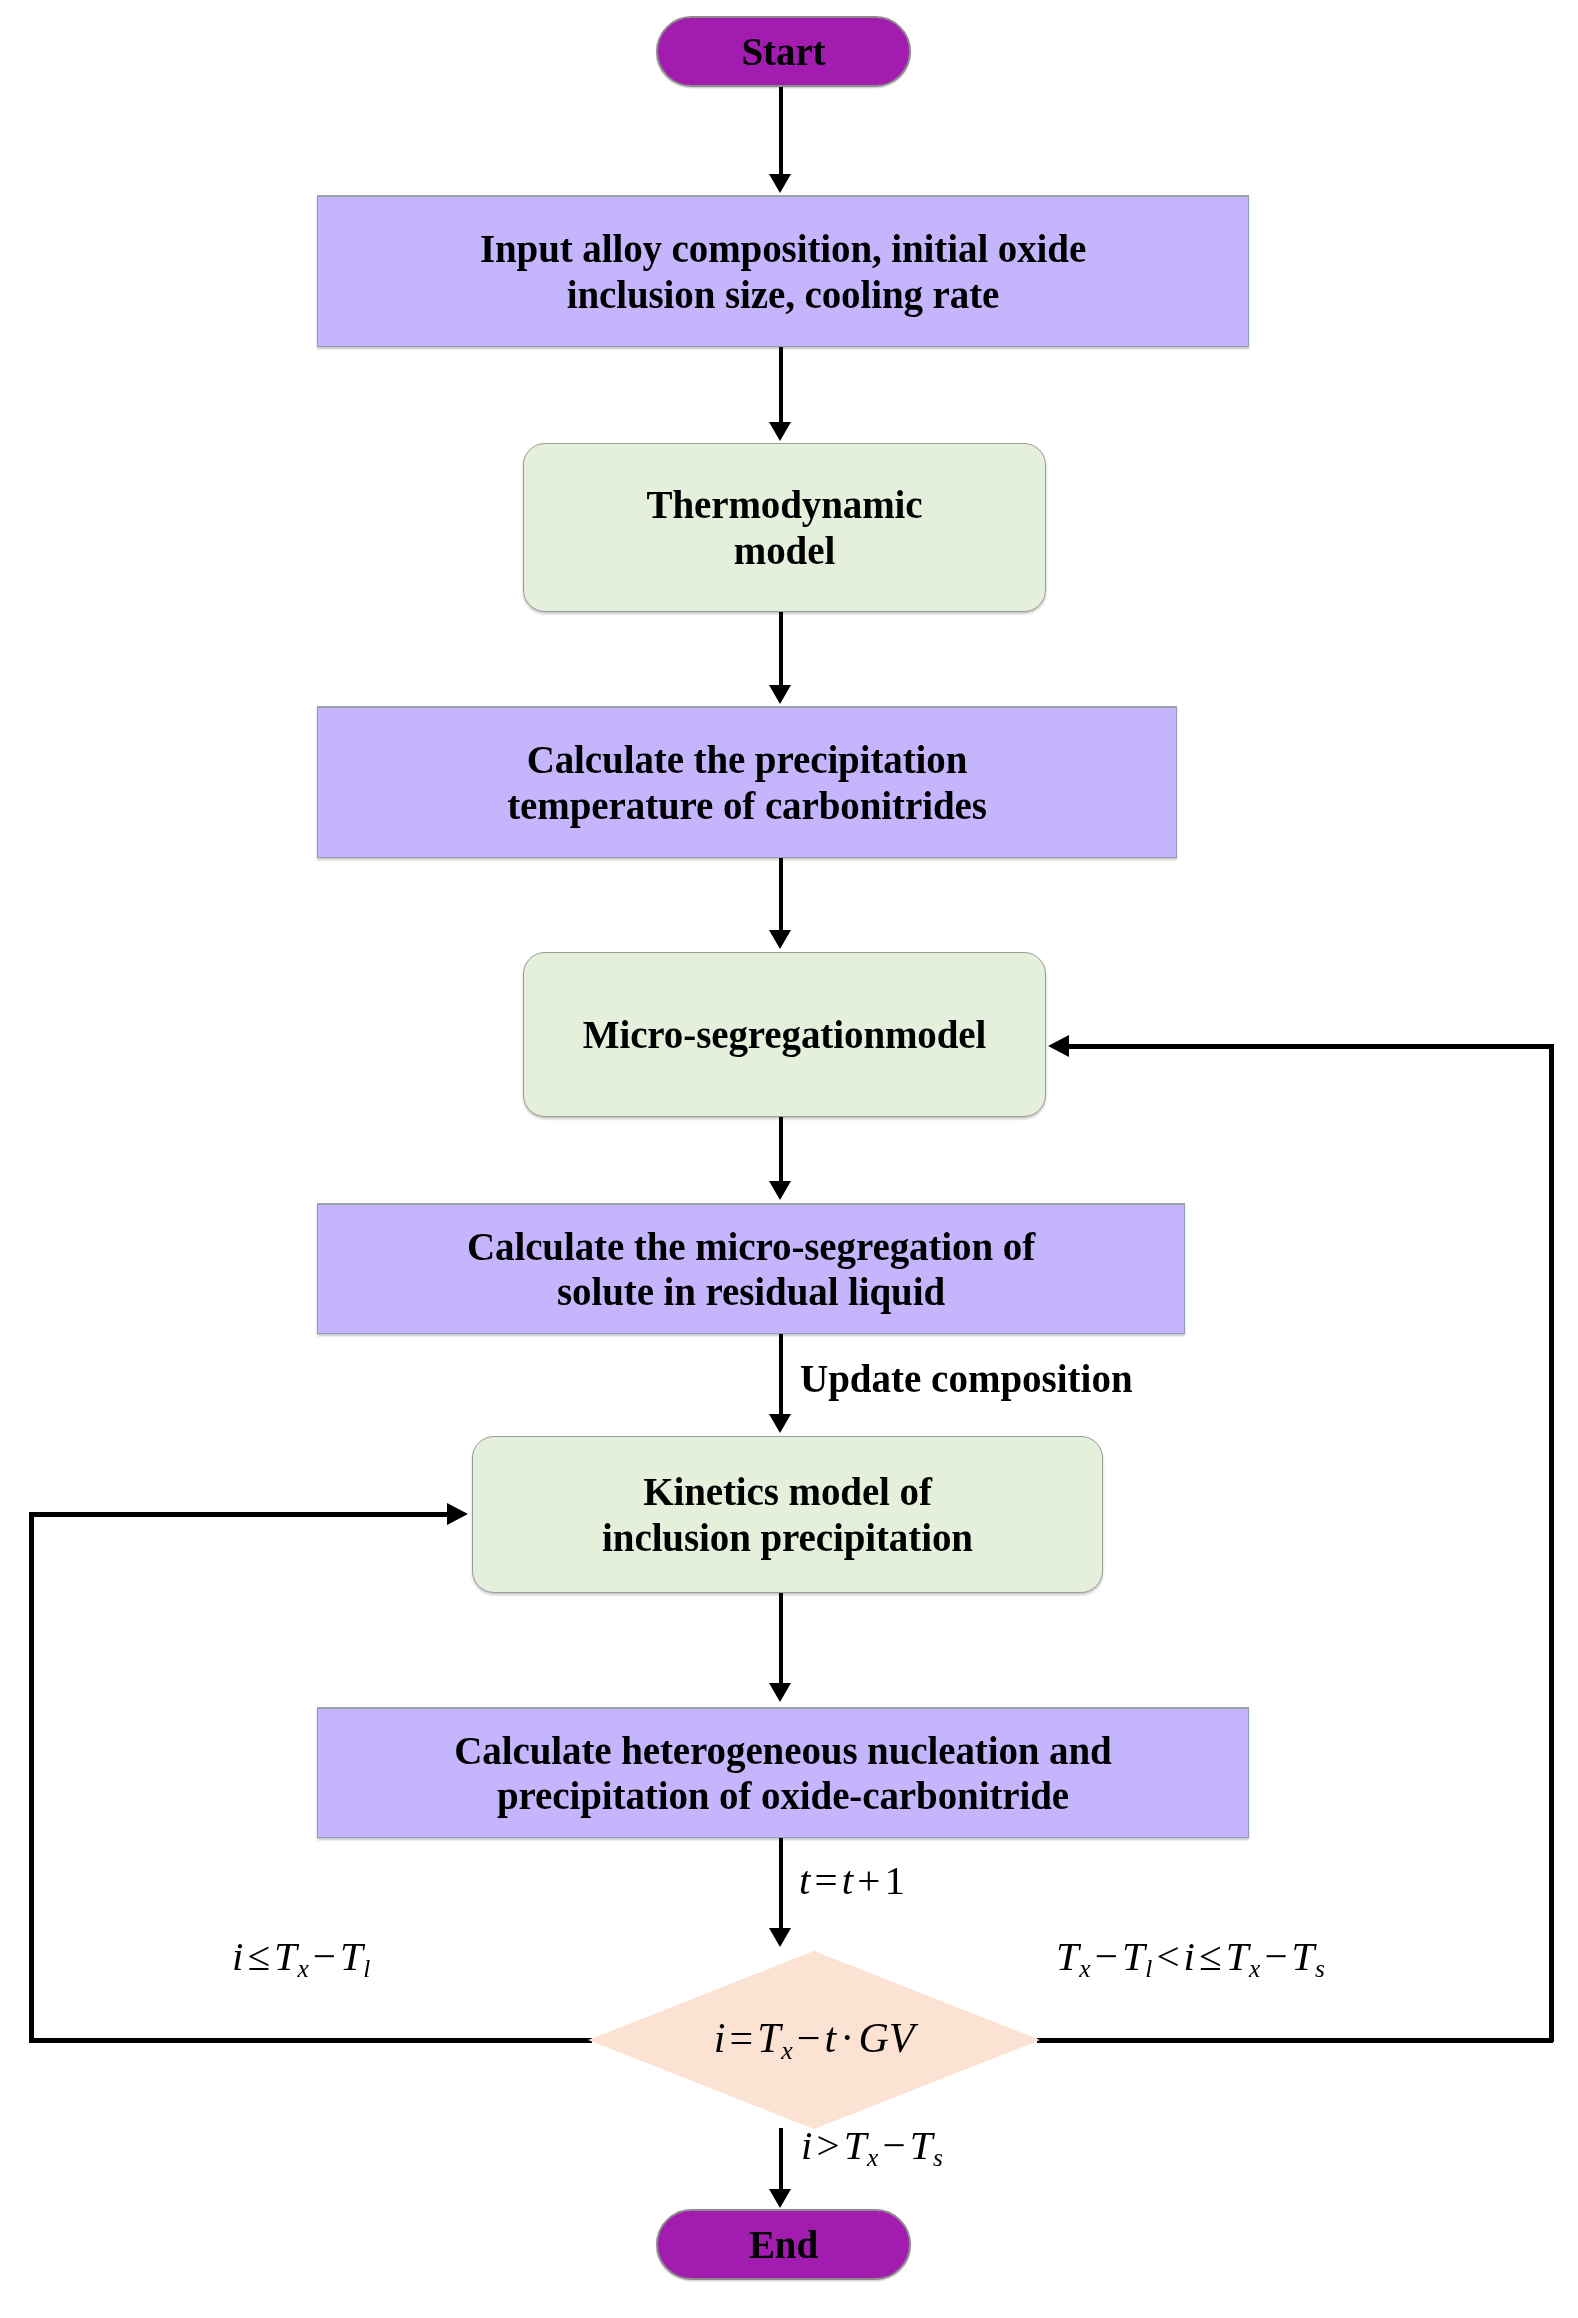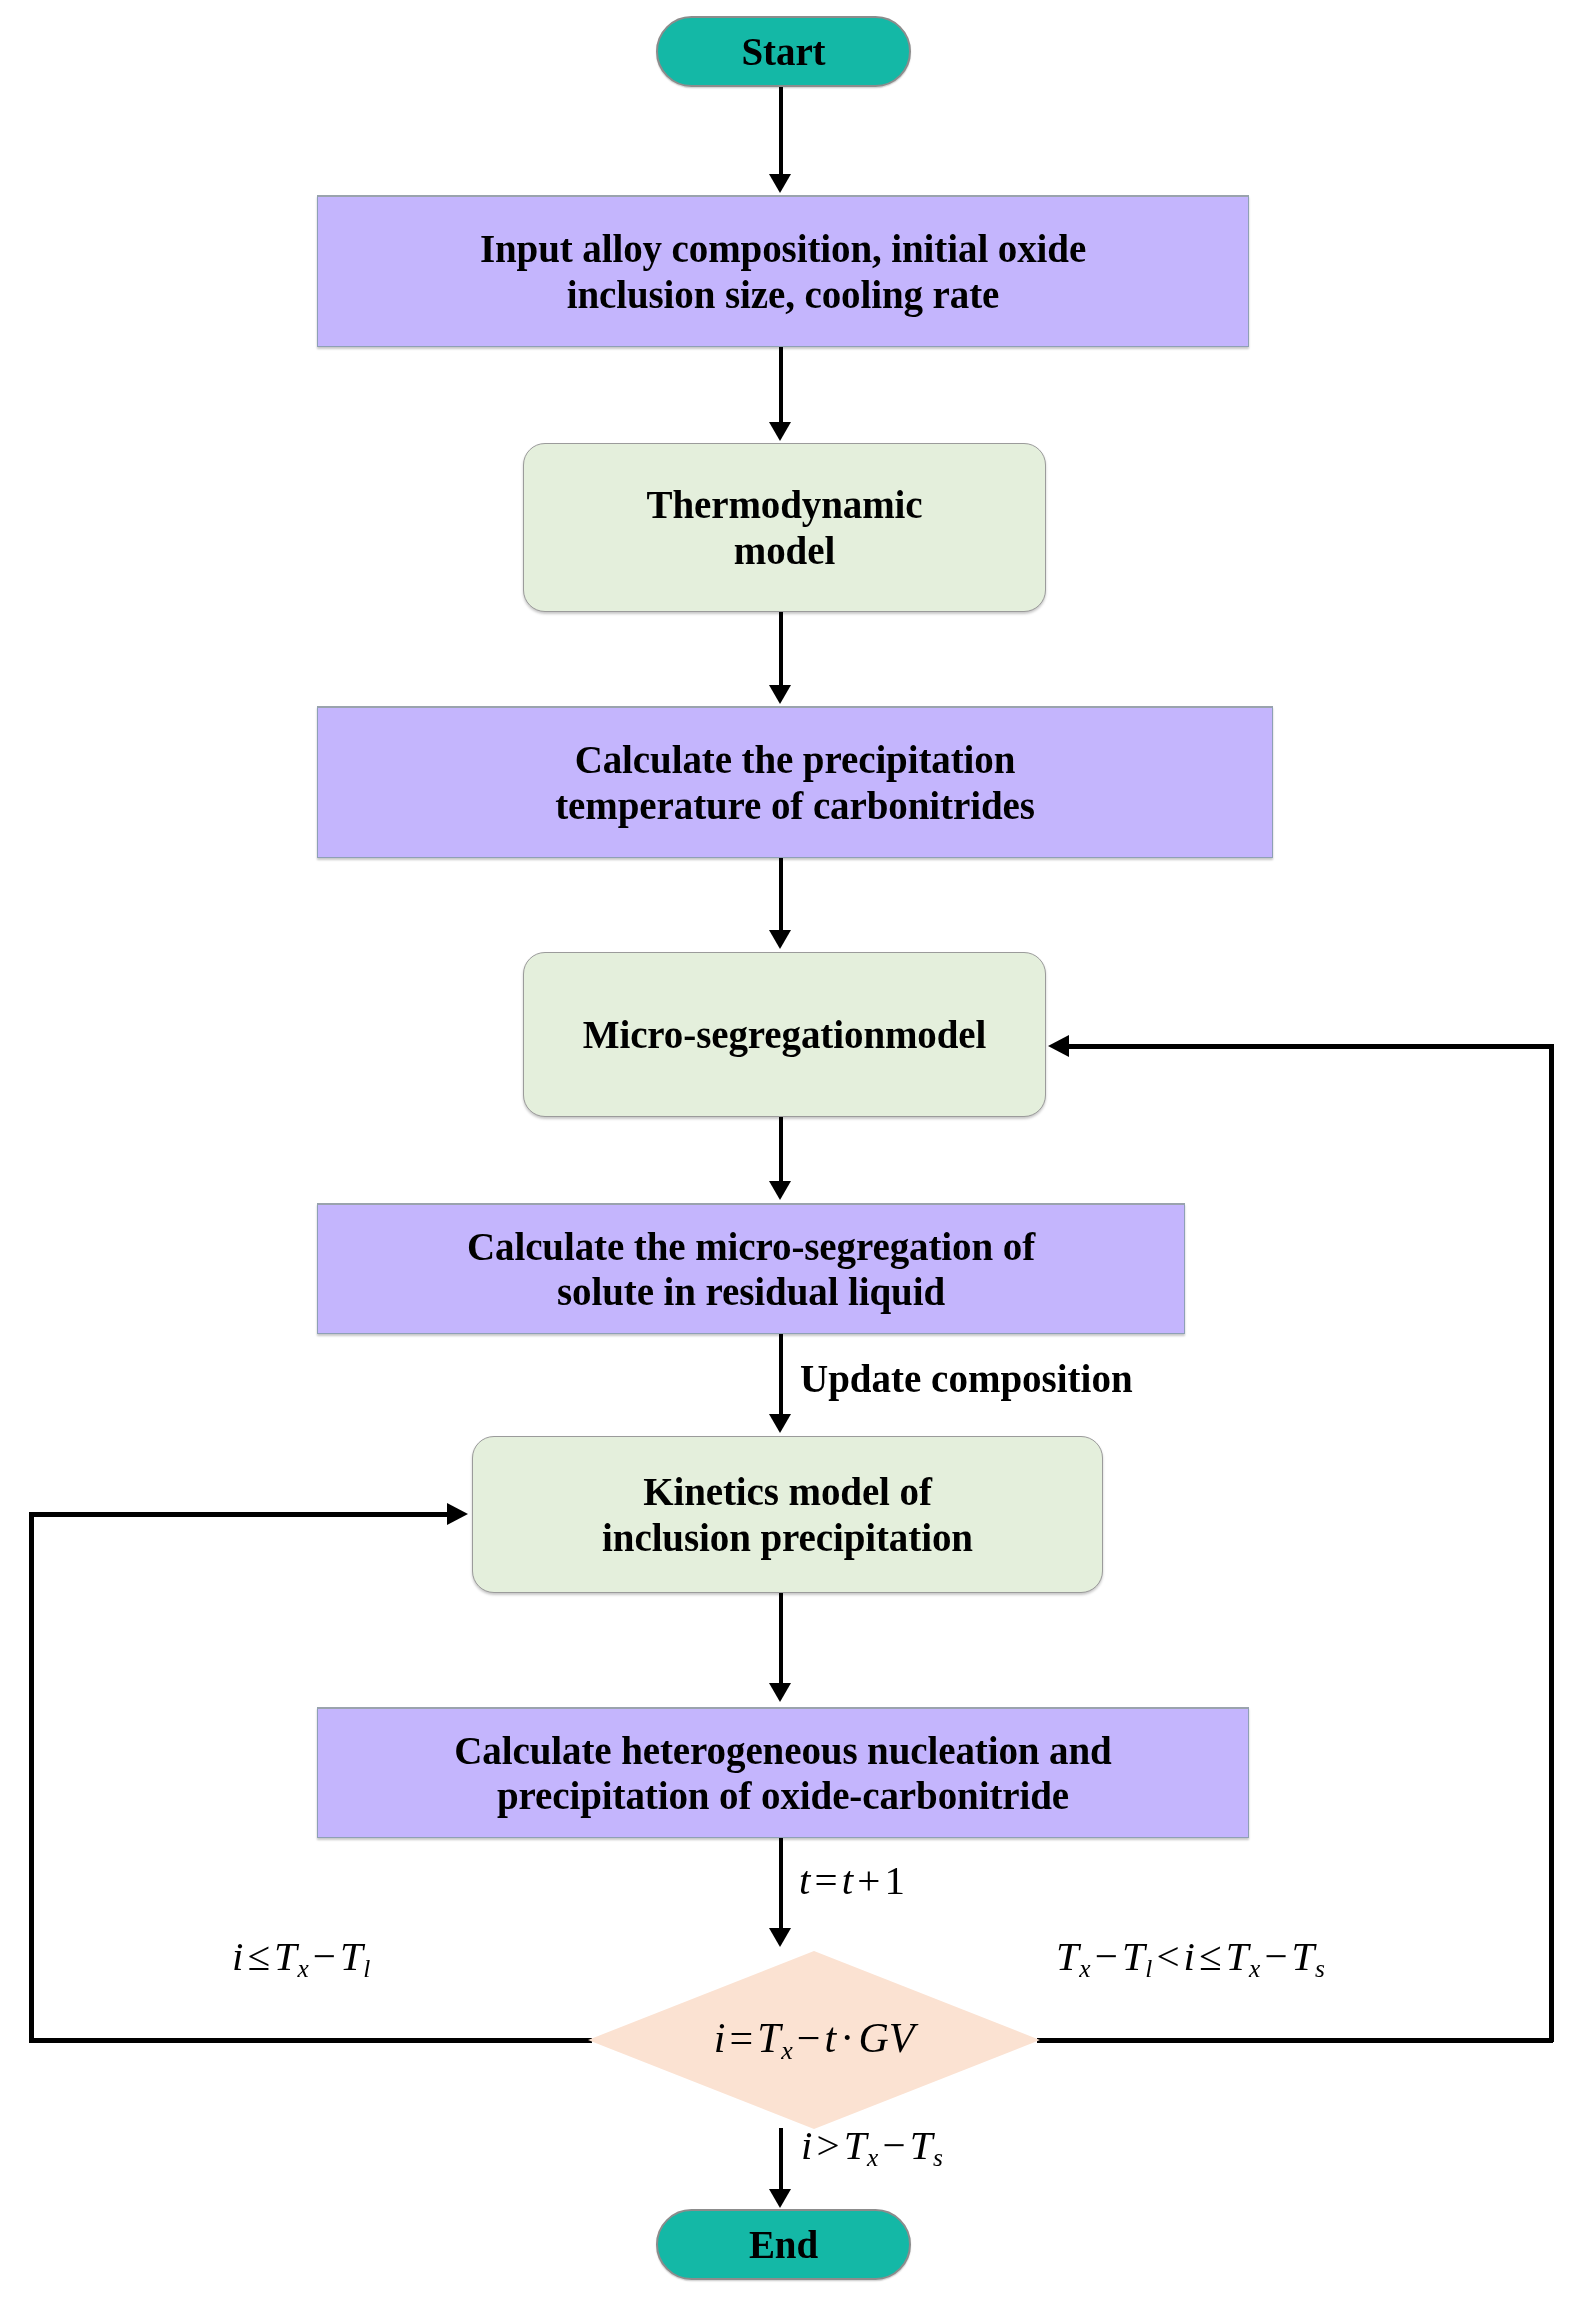--- a/index.html
+++ b/index.html
@@ -23,21 +23,21 @@
     align-items:center;
     justify-content:center;
     text-align:center;
     font-weight:bold;
     color:#000000;
     line-height:1.16;
     letter-spacing:-0.1px;
     z-index:4;
   }
   .terminator{
-    background:#14b8a6;
+    background:#a21caf;
     border:2px solid #8c8c8c;
     border-radius:653px;
     font-size:39px;
     box-shadow:0 1.3px 1.3px rgba(0,0,0,.18);
   }
   .process-blue{
     background:#c4b5fd;
     border:0.7px solid #8ea0b5;
     border-top:2.6px solid #9aa3ad;
     font-size:39px;
@@ -130,21 +130,21 @@
   <div class="node process-blue" style="left:317px;top:195px;width:932px;height:152px;flex-direction:column;">
     <span>Input alloy composition, initial oxide</span>
     <span>inclusion size, cooling rate</span>
   </div>
 
   <div class="node process-green" style="left:523px;top:443px;width:523px;height:169px;flex-direction:column;">
     <span>Thermodynamic</span>
     <span>model</span>
   </div>
 
-  <div class="node process-blue" style="left:317px;top:706px;width:956px;height:152px;flex-direction:column;">
+  <div class="node process-blue" style="left:317px;top:706px;width:860px;height:152px;flex-direction:column;">
     <span>Calculate the precipitation</span>
     <span>temperature of carbonitrides</span>
   </div>
 
   <div class="node process-green" style="left:523px;top:952px;width:523px;height:165px;flex-direction:row;">
     <span>Micro-segregation</span>
     <span>model</span>
   </div>
 
   <div class="node process-blue" style="left:317px;top:1203px;width:868px;height:131px;flex-direction:column;">

